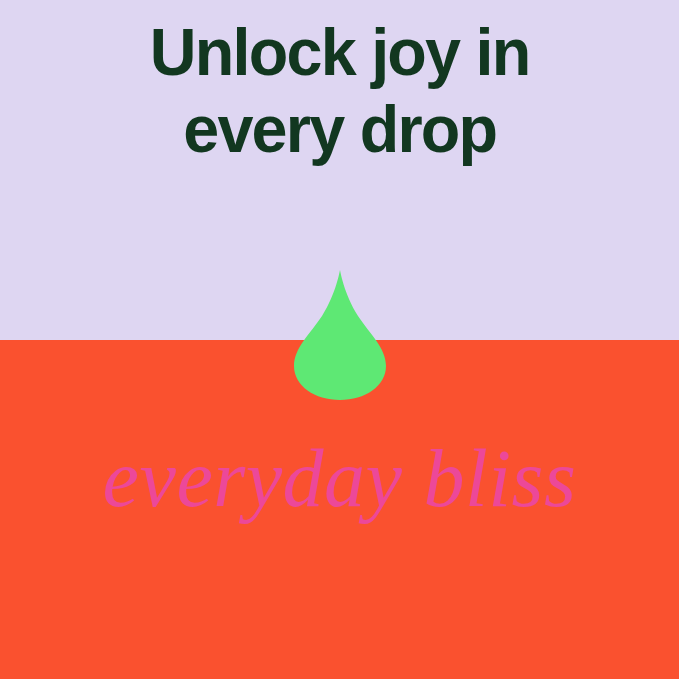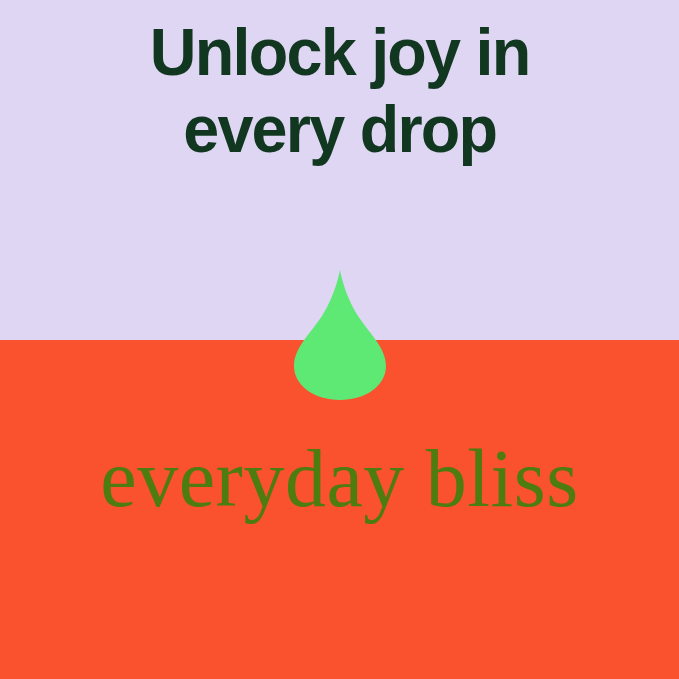--- a/index.html
+++ b/index.html
@@ -130,16 +130,16 @@
                C 48 2, 52 26, 66 48
                C 78 66, 94 80, 94 98
                C 94 118, 73 132, 48 132
                C 23 132, 2 118, 2 98
                C 2 80, 18 66, 30 48
                C 44 26, 48 2, 48 2 Z" fill="#5EE874"></path>
     </svg>
   </div>
 
   <div id="subhead">
-    <div class="subhead-line" id="subhead-line-2" style="color: #4d7c0f;">everyday bliss</div>
+    <div class="subhead-line" id="subhead-line-2" style="color: #ec4899; font-style: italic;">everyday bliss</div>
   </div>
 
 </div>
 
 </body></html>

